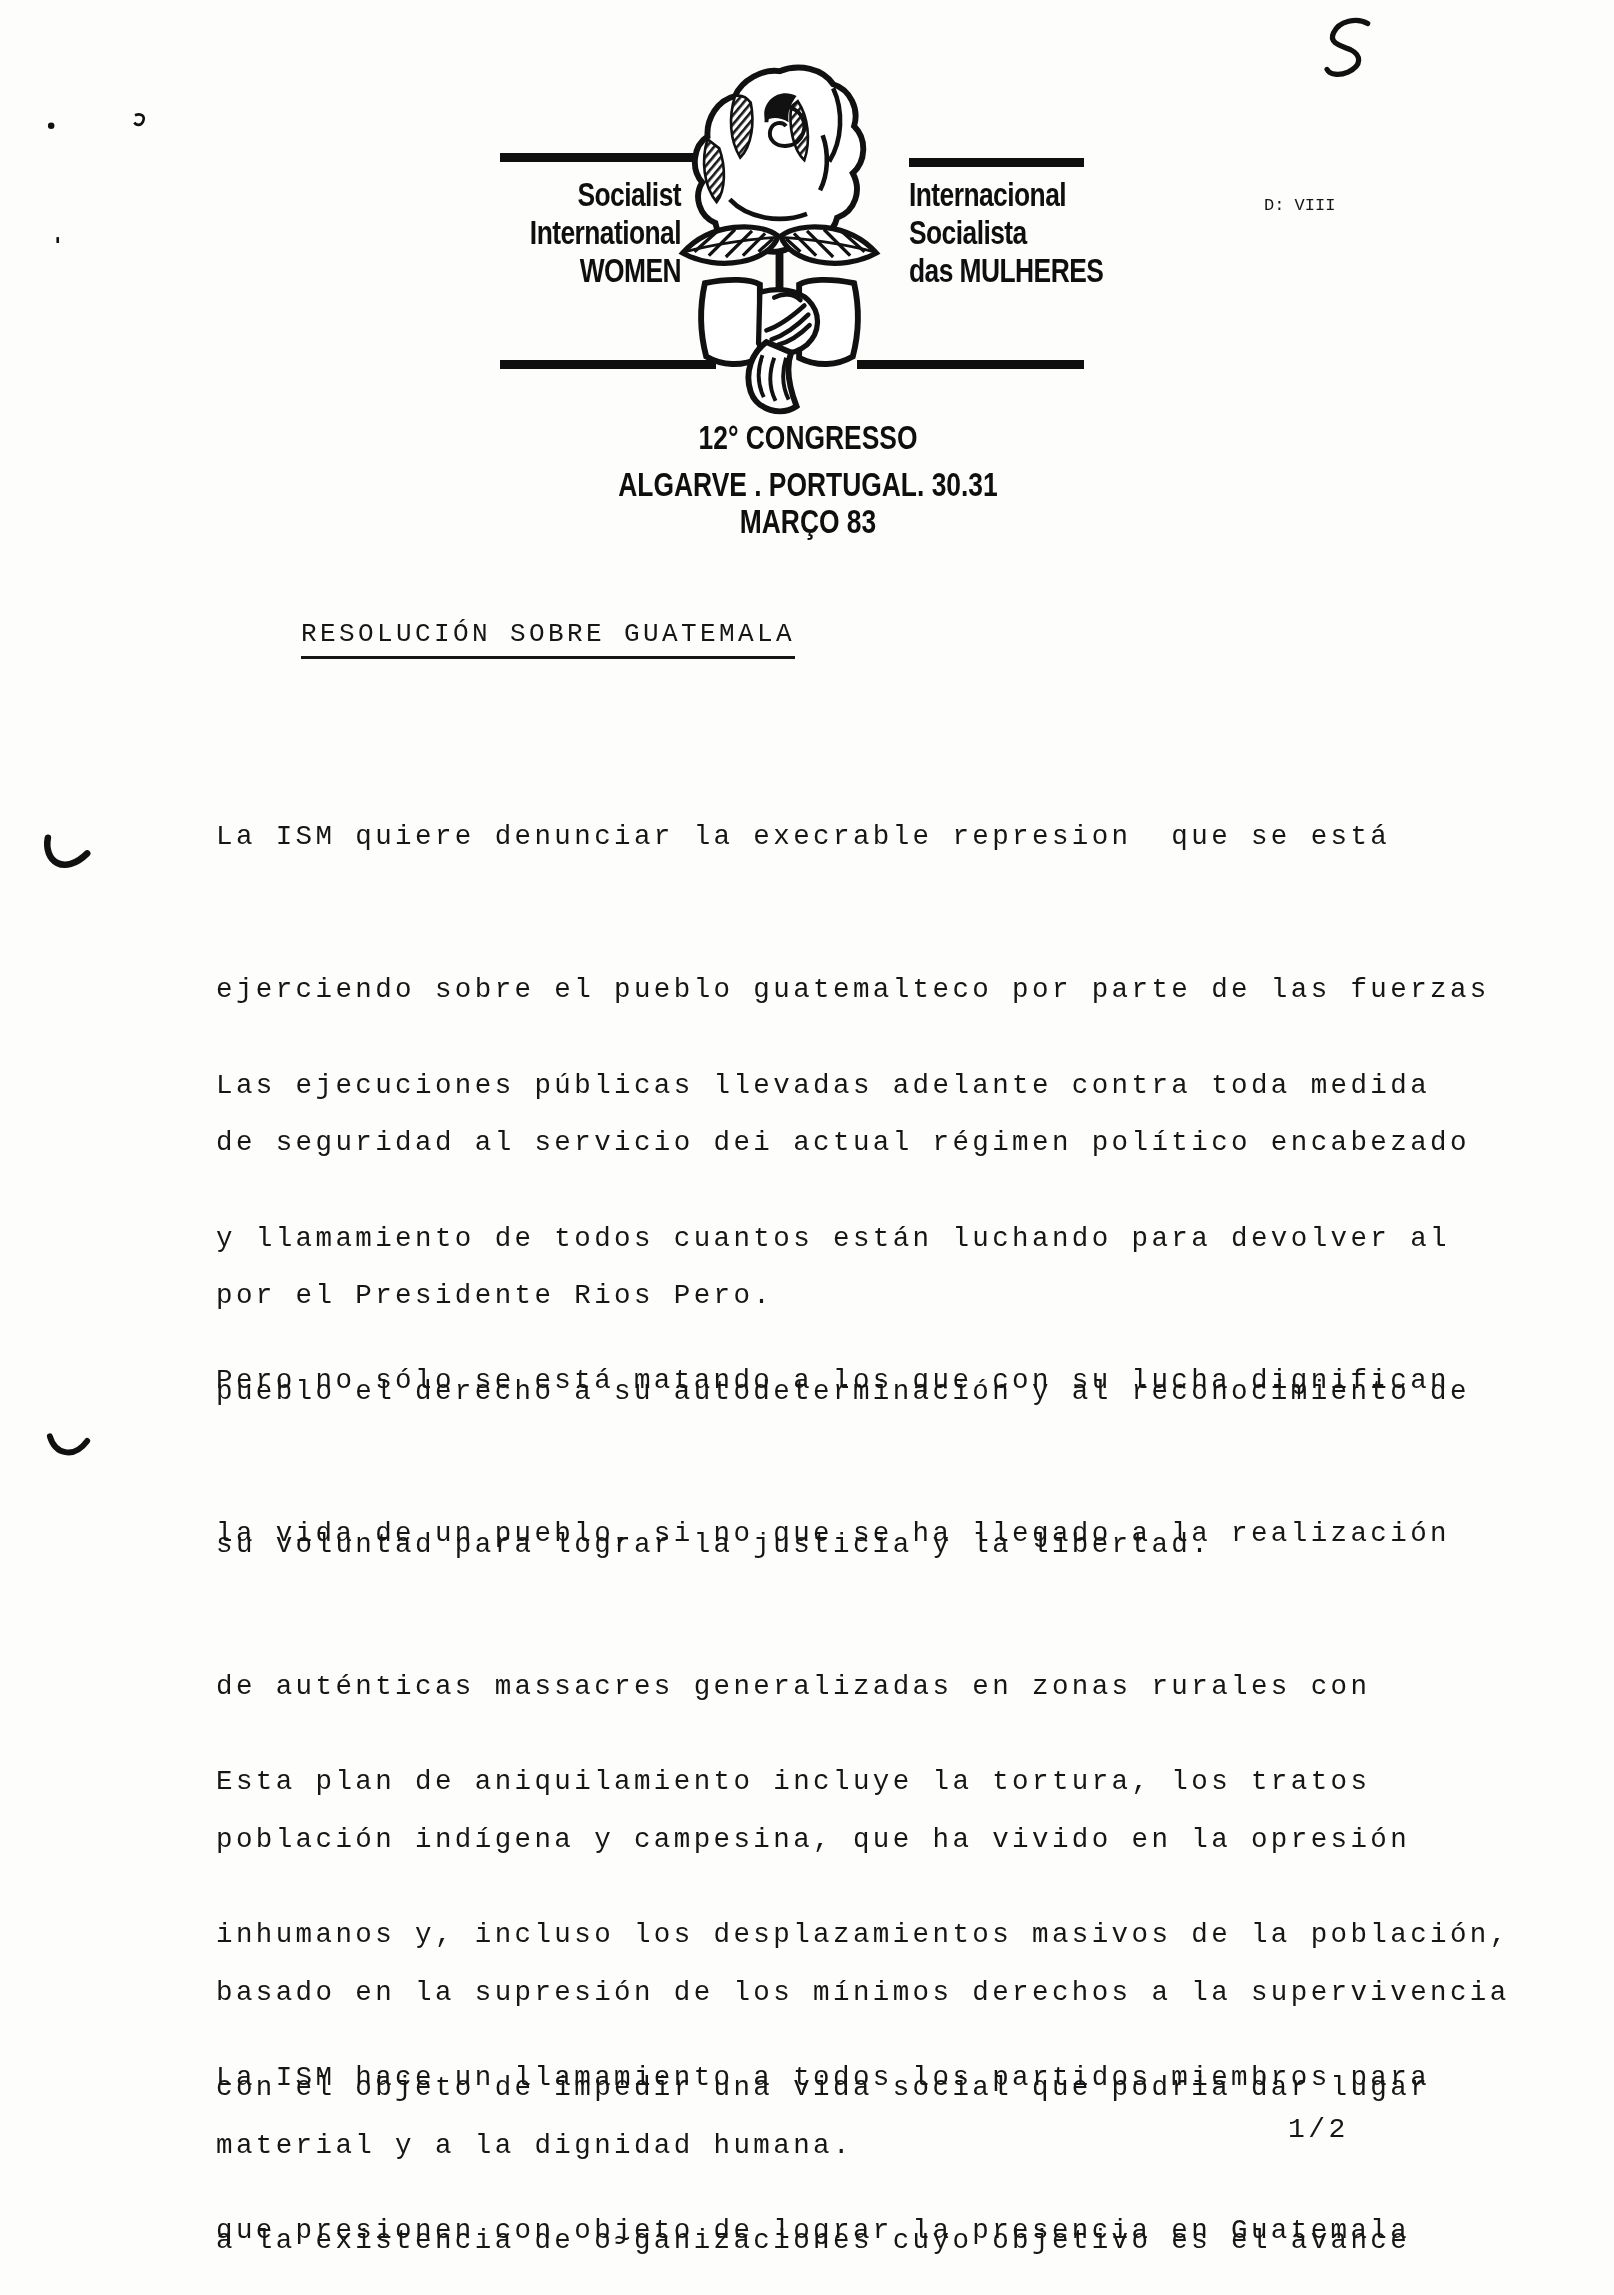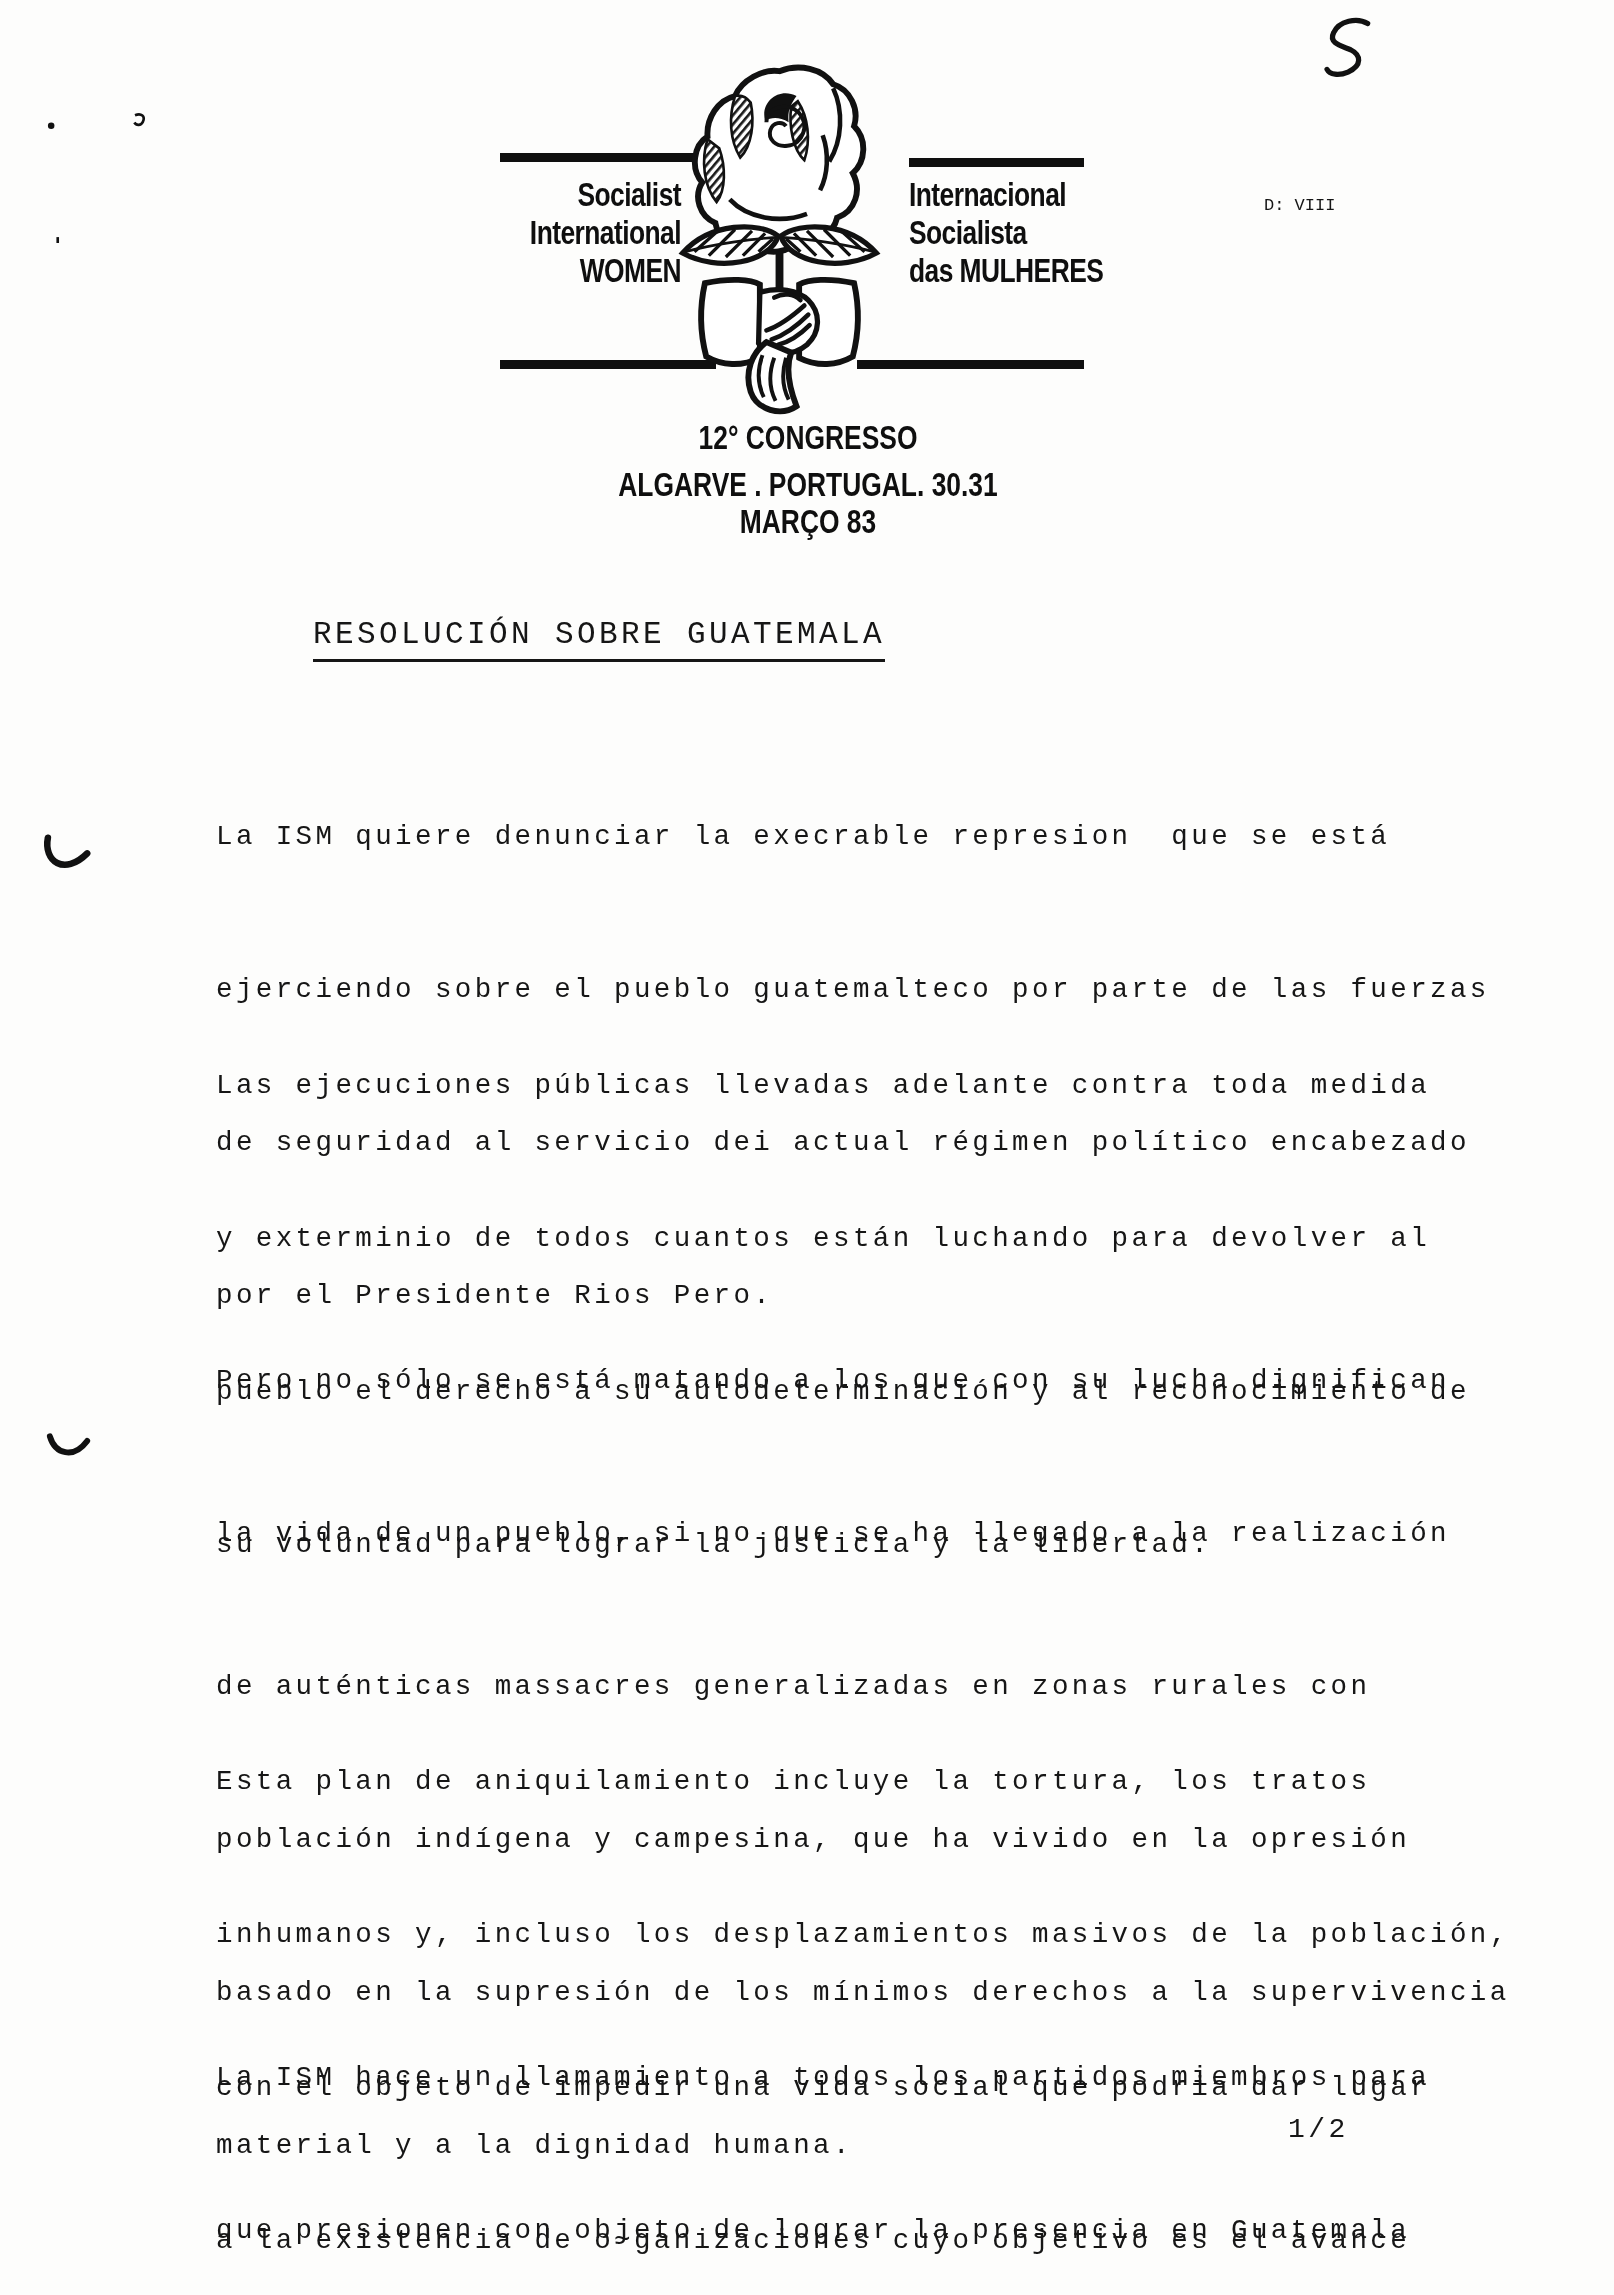--- a/index.html
+++ b/index.html
@@ -2,21 +2,21 @@
 <html style="font-size:10.5px"><head>
 <meta charset="utf-8">
 <style>
   html,body{margin:0;padding:0;background:#e8e8e6;}
   .page{position:relative;width:1614px;height:2295px;background:#fdfdfc;overflow:hidden;
         font-family:"Liberation Mono",monospace;color:#161616;text-decoration:underline;}
   
   .para{position:absolute;left:216px;font-size:27.5px;line-height:51px;
         letter-spacing:3.4px;white-space:pre;color:#161616;}
   .tline{height:51px;}
-  .doc-title{position:absolute;left:225px;top:558px;font-size:31px;line-height:51px;
+  .doc-title{position:absolute;left:225px;top:558px;font-size:26px;line-height:51px;
         letter-spacing:3.4px;white-space:pre;}
   .doc-title span{border-bottom:3.9px solid #161616;padding-bottom:6.6px;}
   .doc-ref{position:absolute;left:1264px;top:187px;font-size:17px;line-height:37px;white-space:pre;}
   .page-num{position:absolute;left:1288px;top:2111px;font-size:28px;line-height:37px;letter-spacing:3.4px;text-align:center;}
   
   .bar{position:absolute;background:#0f0f0f;}
   .logo-col{position:absolute;font-family:"Liberation Sans",sans-serif;font-weight:700;
         font-size:33px;line-height:38px;letter-spacing:-0.7px;color:#0f0f0f;}
   .logo-col.left{left:419px;width:262px;top:176px;text-align:right;
         transform:scaleX(0.8);transform-origin:100% 0;}
@@ -107,21 +107,21 @@
 
   <div class="para" style="top:709px;">
     <div class="tline">La ISM quiere denunciar la execrable represion  que se está</div>
     <div class="tline">ejerciendo sobre el pueblo guatemalteco por parte de las fuerzas</div>
     <div class="tline">de seguridad al servicio dei actual régimen político encabezado</div>
     <div class="tline">por el Presidente Rios Pero.</div>
   </div>
 
   <div class="para" style="top:958px;">
     <div class="tline">Las ejecuciones públicas llevadas adelante contra toda medida</div>
-    <div class="tline">y exterminio de todos cuantos están luchando para devolver al</div>
+    <div class="tline">y llamamiento de todos cuantos están luchando para devolver al</div>
     <div class="tline">pueblo el derecho a su autodeterminación y al reconocimiento de</div>
     <div class="tline">su voluntad para lograr la justicia y la libertad.</div>
   </div>
 
   <div class="para" style="top:1253px;">
     <div class="tline">Pero no sólo se está matando a los que con su lucha dignifican</div>
     <div class="tline">la vida de un pueblo, si no que se ha llegado a la realización</div>
     <div class="tline">de auténticas massacres generalizadas en zonas rurales con</div>
     <div class="tline">población indígena y campesina, que ha vivido en la opresión</div>
     <div class="tline">basado en la supresión de los mínimos derechos a la supervivencia</div>

